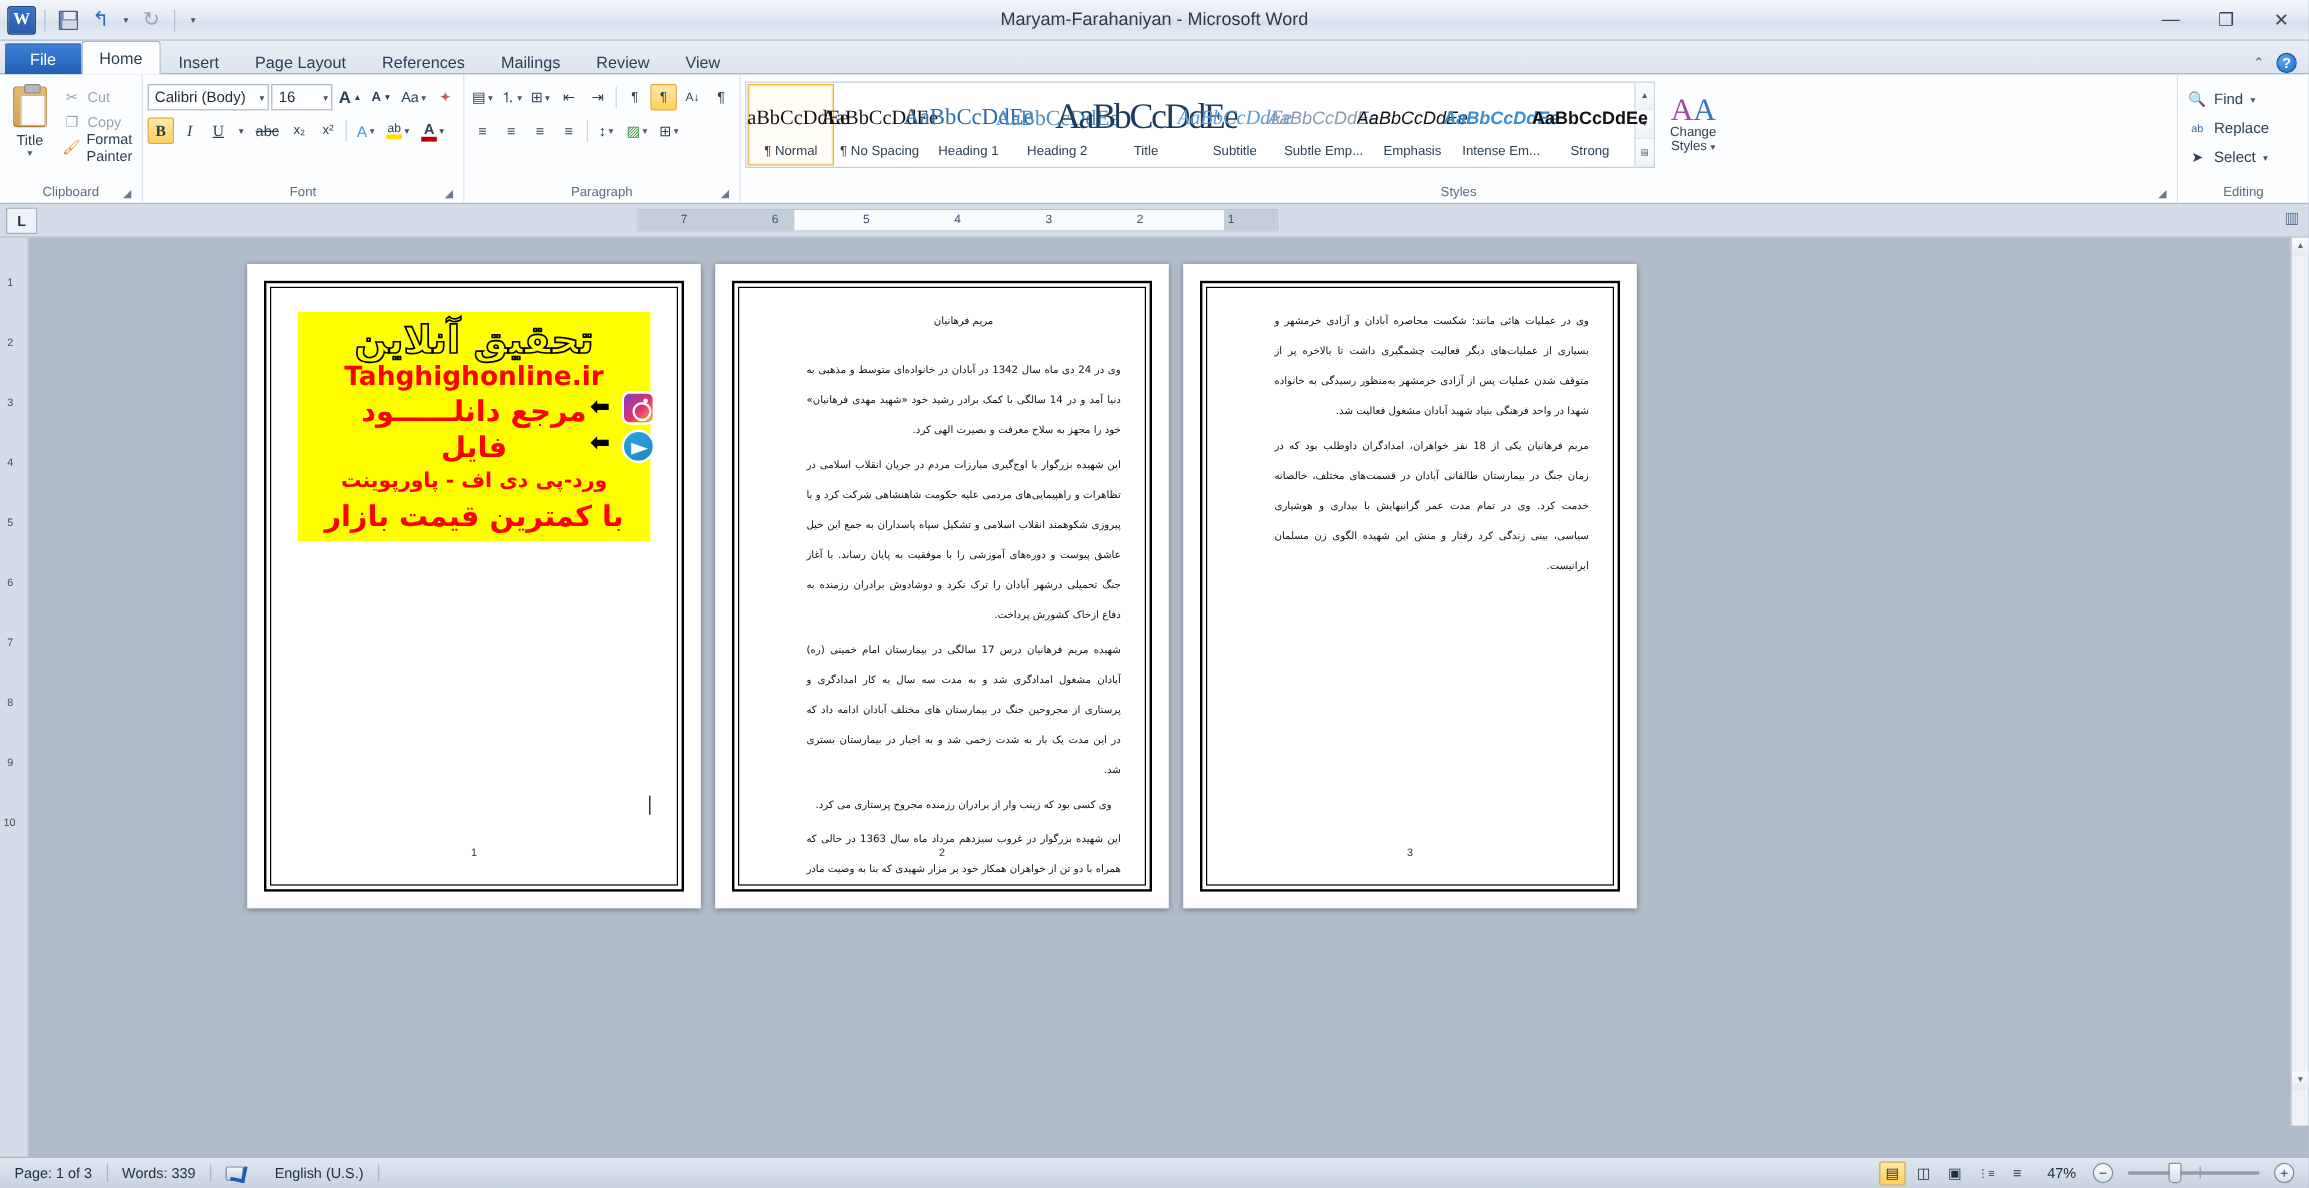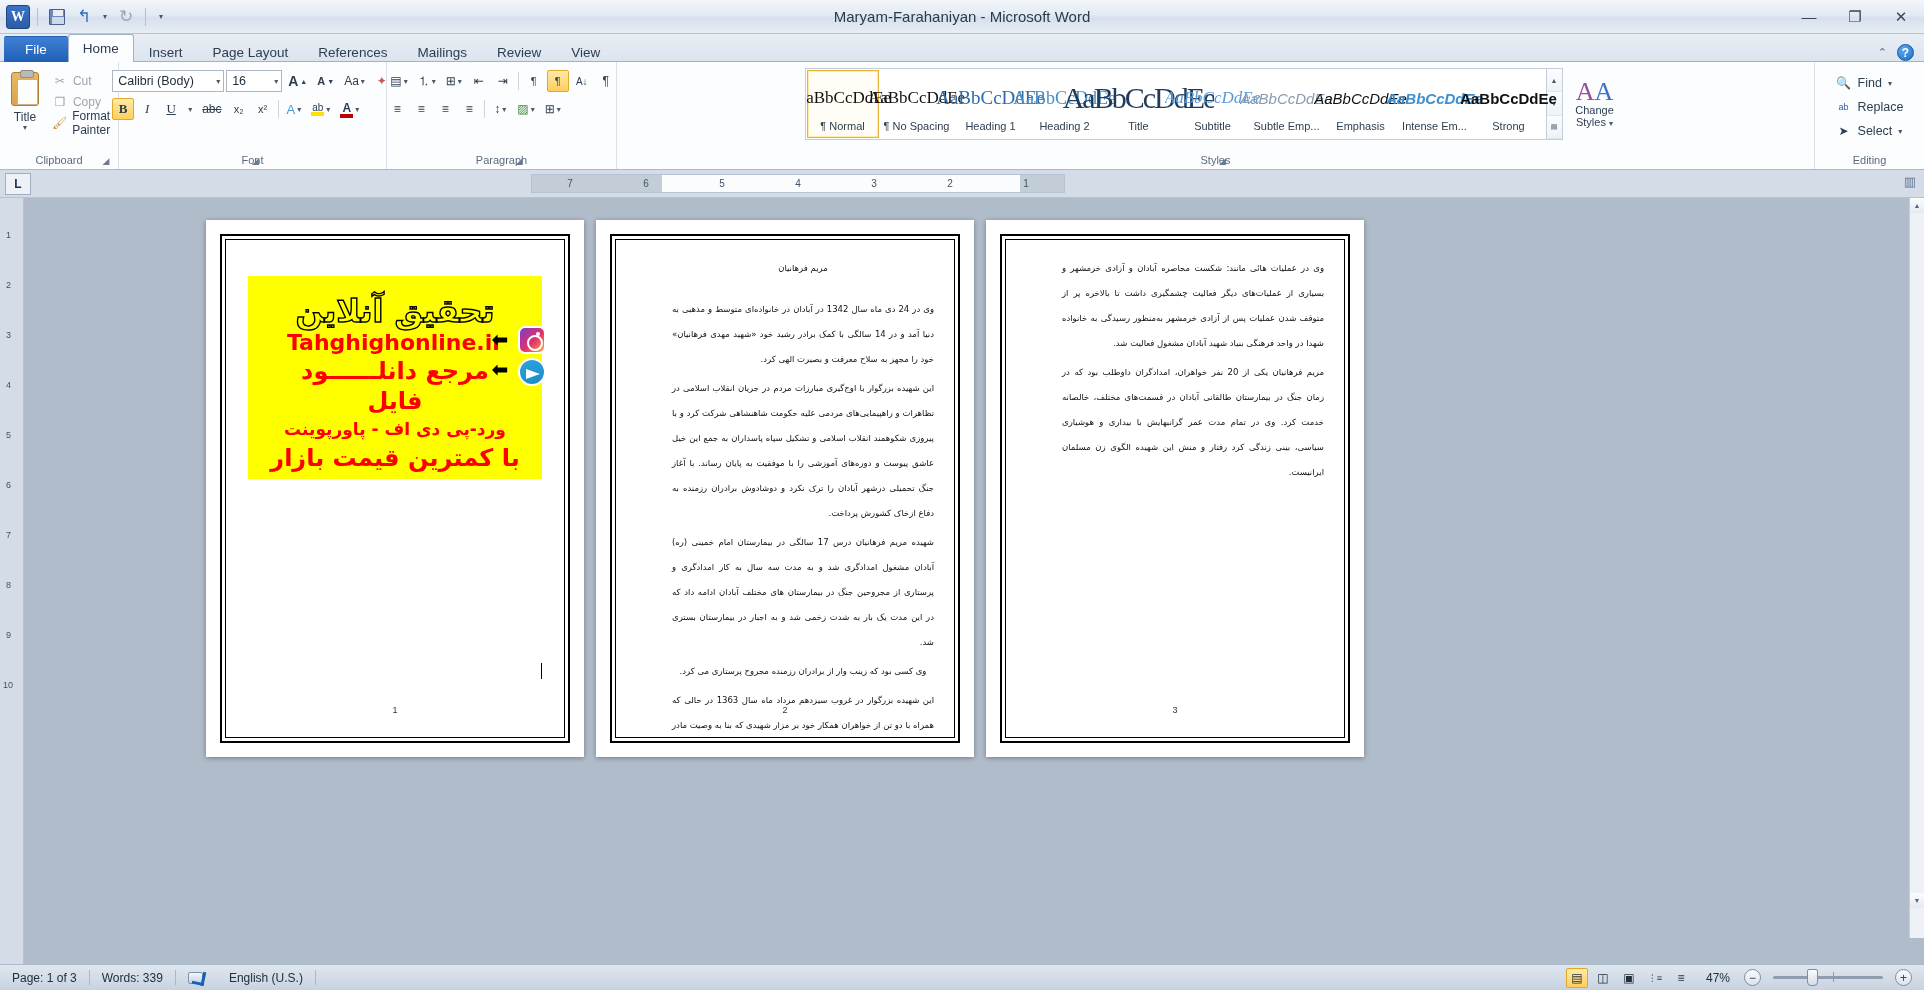--- a/index.html
+++ b/index.html
@@ -71,21 +71,21 @@
     color:#fff;font-size:12px;font-weight:bold;display:flex;align-items:center;justify-content:center;
     border:1px solid #1558a0;
   }
 
   
   .ribbon {
     flex:0 0 108px; height:108px; background:#fcfdfe;
     border-bottom:1px solid #a9bacb; display:flex; position:relative;
   }
   .rgroup { position:relative; display:flex; flex-direction:column; height:100%; padding:3px 4px 0 4px; }
-  .rgroup + .rgroup { border-left:1px solid #d9e1ea;align-items:center; }
+  .rgroup + .rgroup { border-left:1px solid #d9e1ea; }
   .rgroup-body { flex:1; display:flex; align-items:flex-start; padding-top:3px; }
   .rgroup-label {
     height:18px; font-size:11px; color:#5b6b7d; text-align:center;
     display:flex; align-items:center; justify-content:center; gap:4px; position:relative;
   }
   .dlg-launch {
     position:absolute; right:2px; bottom:2px; width:12px;height:12px;
     font-size:9px; color:#6a7a8c; display:flex;align-items:center;justify-content:center;
   }
 
@@ -177,21 +177,21 @@
   .pages{flex:1;position:relative;display:flex;gap:12px;padding:22px 0 0 182px;}
   .page{
     background:#fff;box-shadow:0 1px 5px rgba(0,0,0,.35);
     width:378px;height:537px;padding:14px;position:relative;flex:0 0 378px;
   }
   .page-frame{border:2px solid #000;height:100%;padding:3px;position:relative;}
   .page-frame-in{border:1px solid #000;height:100%;position:relative;padding:16px 20px;overflow:hidden;}
   .pnum{position:absolute;bottom:22px;left:0;right:0;text-align:center;font-size:9px;color:#333;}
 
   
-  .ad{background:#ffff00;margin:20px 2px 0 2px;padding:16px 0 6px 0;text-align:center;direction:rtl;}
+  .ad{background:#ffff00;margin:4px 2px 0 2px;padding:4px 0 6px 0;text-align:center;direction:rtl;}
   .ad-ln1{
     font-size:32px;line-height:38px;font-weight:bold;color:#ffff00;
     -webkit-text-stroke:1.4px #000; text-shadow:0 0 0 #000;
     font-family:"DejaVu Sans",sans-serif;
   }
   .ad-url{font-size:22px;line-height:26px;font-weight:bold;color:#f00;direction:ltr;
           font-family:"DejaVu Sans",sans-serif;position:relative;}
   .ad-red{font-size:24px;line-height:30px;font-weight:bold;color:#f00;font-family:"DejaVu Sans",sans-serif;}
   .ad-red.sm{font-size:17px;line-height:27px;}
   .ad-phone{font-size:25px;line-height:30px;font-weight:bold;color:#f00;font-family:"DejaVu Sans",sans-serif;}
@@ -630,21 +630,21 @@
             <div class="pnum">2</div>
           </div>
         </div>
       </div>
 
       <div class="page">
         <div class="page-frame">
           <div class="page-frame-in">
             <div class="ptext">
               <p>وی در عملیات هائی مانند: شکست محاصره آبادان و آزادی خرمشهر و بسیاری از عملیات‌های دیگر فعالیت چشمگیری داشت تا بالاخره پر از متوقف شدن عملیات پس از آزادی خرمشهر به‌منظور رسیدگی به خانواده شهدا در واحد فرهنگی بنیاد شهید آبادان مشغول فعالیت شد.</p>
-              <p>مریم فرهانیان یکی از 20 نفر خواهران، امدادگران داوطلب بود که در زمان جنگ در بیمارستان طالقانی آبادان در قسمت‌های مختلف، خالصانه خدمت کرد. وی در تمام مدت عمر گرانبهایش با بیداری و هوشیاری سیاسی، بینی زندگی کرد رفتار و منش این شهیده الگوی زن مسلمان ایرانیست.</p>
+              <p>مریم فرهانیان یکی از 18 نفر خواهران، امدادگران داوطلب بود که در زمان جنگ در بیمارستان طالقانی آبادان در قسمت‌های مختلف، خالصانه خدمت کرد. وی در تمام مدت عمر گرانبهایش با بیداری و هوشیاری سیاسی، بینی زندگی کرد رفتار و منش این شهیده الگوی زن مسلمان ایرانیست.</p>
             </div>
             <div class="pnum">3</div>
           </div>
         </div>
       </div>
     </div>
 
     <div class="scroll-right">
       <div class="sr-btn">▲</div>
       <div class="sr-btn" style="position:absolute;bottom:30px;width:100%">▼</div>

